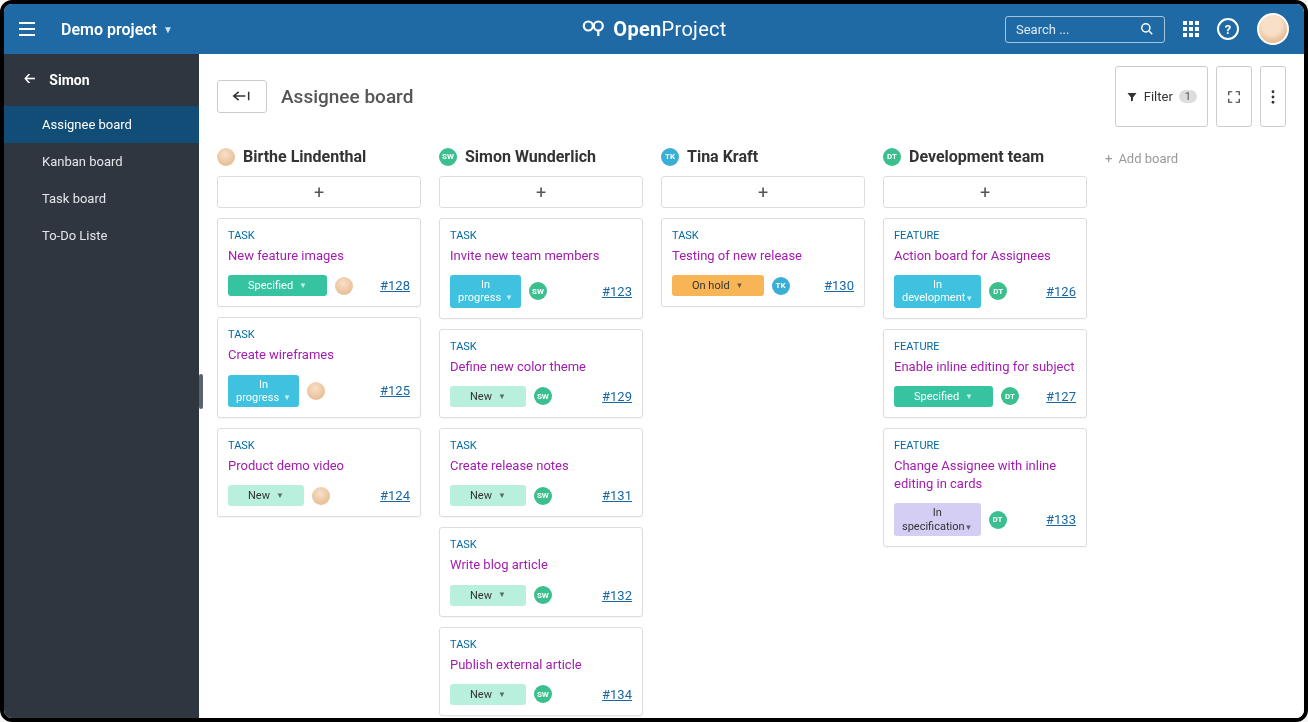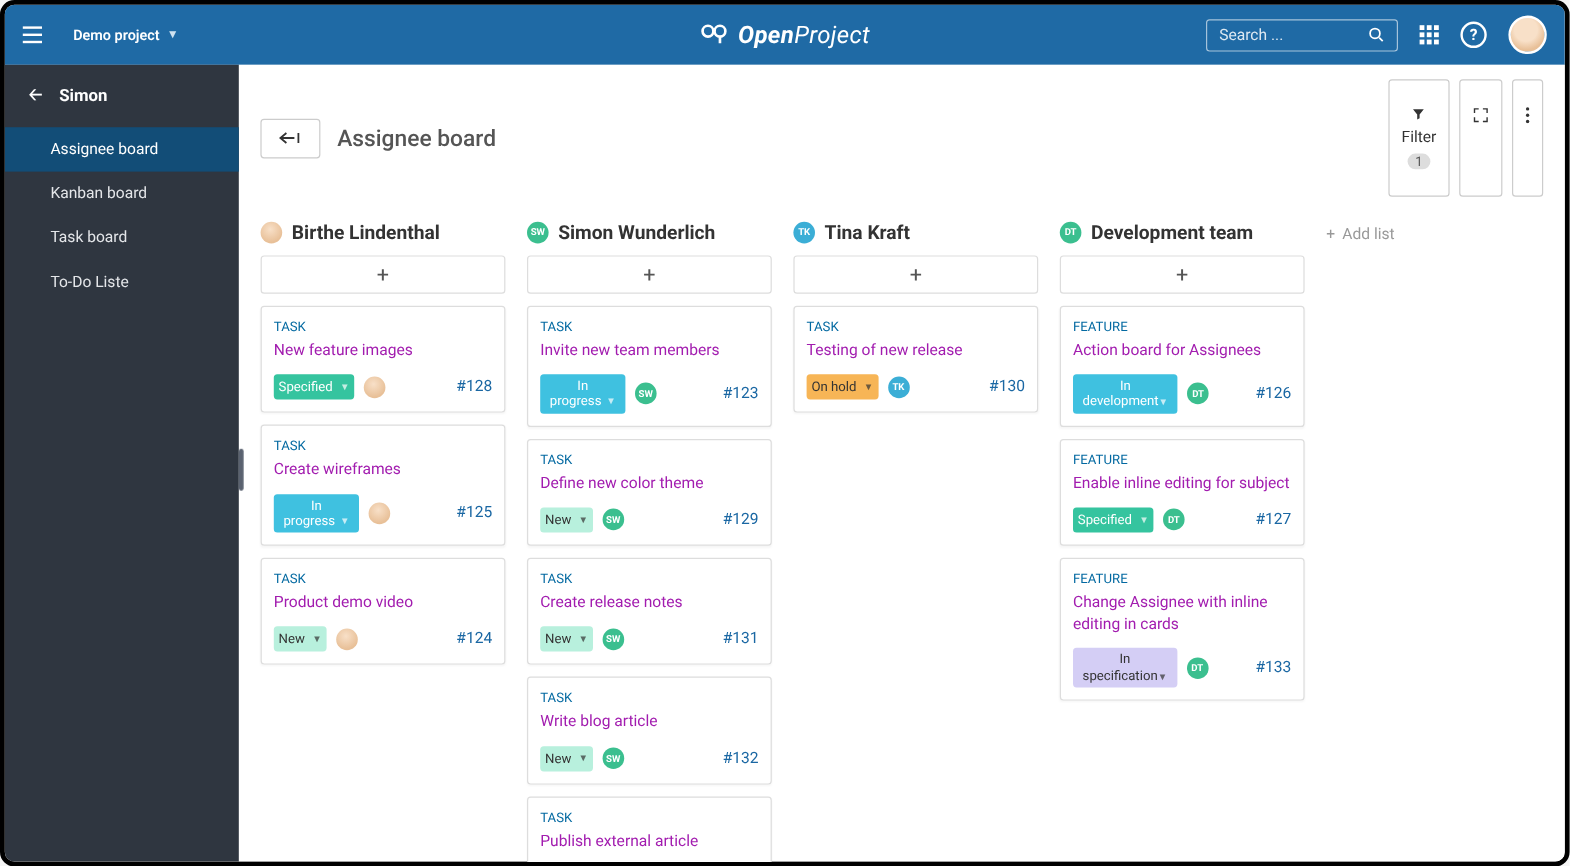--- a/index.html
+++ b/index.html
@@ -2,25 +2,25 @@
 <html><head>
 <meta charset="utf-8">
 <style>
 * { margin: 0; padding: 0; box-sizing: border-box; font-family: -apple-system, BlinkMacSystemFont, "Segoe UI", Roboto, sans-serif; }
 body { background: #f5f5f5; width: 1308px; height: 722px; overflow: hidden; border: 4px solid #000; border-radius: 12px; }
 
 
 .top-header { background: #1f6aa5; height: 50px; display: flex; align-items: center; padding: 0 15px; color: #fff; }
 .hamburger { width: 24px; cursor: pointer; margin-right: 18px; }
 .hamburger div { height: 2px; background: #fff; margin: 4px 0; width: 16px; }
-.project-name { font-size: 12px; font-weight: 600; margin-right: 6px; }
+.project-name { font-size: 16px; font-weight: 600; margin-right: 6px; }
 .dropdown-caret { font-size: 10px; color:#cfe2f0;}
 .logo-wrap { position: absolute; left: 50%; transform: translateX(-50%); display: flex; align-items: center; gap:8px;}
 .logo-wrap svg { width: 24px; height: 24px; }
-.logo-text { font-size: 20px; font-weight: 400; letter-spacing: .3px; font-style: italic; }
+.logo-text { font-size: 20px; font-weight: 400; letter-spacing: .3px; }
 .logo-text b { font-weight: 700; }
 .header-right { margin-left: auto; display: flex; align-items: center; gap: 18px; }
 .search-box { display: flex; align-items: center; background: transparent; border: 1px solid rgba(255,255,255,0.6); border-radius: 3px; padding: 5px 10px; width: 160px; color: #fff; justify-content: space-between;}
 .search-box input { background: transparent; border: none; outline: none; color: #fff; font-size: 13px; width: 110px; }
 .search-box input::placeholder { color: rgba(255,255,255,0.85); }
 .apps-icon { display: grid; grid-template-columns: repeat(3,4px); grid-template-rows: repeat(3,4px); gap: 2px; cursor:pointer;}
 .apps-icon span { background: #fff; width: 4px; height: 4px; }
 .help-icon { width: 22px; height: 22px; border: 2px solid #fff; border-radius: 50%; display: flex; align-items: center; justify-content: center; font-size: 13px; font-weight:700; cursor:pointer;}
 .avatar-main { width: 32px; height: 32px; border-radius: 50%; background: radial-gradient(circle at 45% 35%, #f8e0c8 0%, #f8e0c8 40%, #e8c098 70%); border:2px solid #fff; cursor:pointer;}
 
@@ -34,48 +34,48 @@
 .sidebar-item { padding: 11px 20px 11px 38px; font-size: 13px; cursor: pointer; color:#e4e6e9;}
 .sidebar-item.active { background: #124d77; color: #fff; }
 .sidebar-handle { position:absolute; right:-4px; top:320px; width:4px; height:35px; background:#5a6270; border-radius:2px; cursor:ew-resize;}
 
 
 .content { flex: 1; background: #fff; display: flex; flex-direction: column; overflow: hidden; }
 .toolbar { display: flex; align-items: center; padding: 12px 18px; gap: 14px; }
 .back-btn { border: 1px solid #ccc; border-radius: 3px; padding: 6px 14px; cursor: pointer; background:#fff;}
 .page-title { font-size: 19px; color: #555; font-weight: 500; }
 .toolbar-right { margin-left: auto; display: flex; gap: 8px; }
-.tbtn { border: 1px solid #ccc; border-radius: 3px; padding: 22px 10px; background: #fff; cursor: pointer; display: flex; align-items: center; gap: 6px; font-size: 13px; color:#333;flex-direction:column;}
+.tbtn { border: 1px solid #ccc; border-radius: 3px; padding: 22px 10px; background: #fff; cursor: pointer; display: flex; align-items: center; gap: 6px; font-size: 13px; color:#333;}
 .filter-count { background: #ddd; color: #555; border-radius: 8px; padding: 0 6px; font-size: 11px; }
 
 
 .board { display: flex; gap: 18px; padding: 8px 18px 20px 18px; overflow-x: auto; flex:1; align-items:flex-start;}
 .column { width: 204px; flex-shrink: 0; }
 .col-header { display: flex; align-items: center; gap: 8px; margin-bottom: 10px; }
 .col-avatar { width: 18px; height: 18px; border-radius: 50%; display: flex; align-items: center; justify-content: center; font-size: 8px; font-weight: 700; color: #fff; flex-shrink:0;}
 .col-avatar.photo { background: radial-gradient(circle at 45% 35%, #f8e0c8 0%, #e8c098 70%); }
 .col-title { font-weight: 700; font-size: 16px; color: #333; }
 .add-card-btn { border: 1px solid #ddd; border-radius: 3px; height: 32px; display: flex; align-items: center; justify-content: center; font-size: 18px; color: #555; cursor: pointer; background:#fff; margin-bottom:10px;}
 
 .card { border: 1px solid #ddd; border-radius: 3px; padding: 10px; margin-bottom: 10px; background: #fff; box-shadow: 0 1px 2px rgba(0,0,0,0.04);}
 .card-type { color: #0369a1; font-weight: 400; font-size: 11px; text-transform: uppercase; margin-bottom: 5px; }
 .card-title { font-size: 13px; color: #a21caf; margin-bottom: 10px; line-height:1.4;}
 .card-footer { display: flex; align-items: center; gap: 8px; }
-.status-pill { border-radius: 3px; padding: 4px 4px; font-size: 11px; display: flex; align-items: center; gap: 6px; cursor: pointer; white-space:nowrap; text-align:center; line-height:1.2;}
+.status-pill { border-radius: 3px; padding: 4px 20px; font-size: 11px; display: flex; align-items: center; gap: 6px; cursor: pointer; white-space:nowrap; text-align:center; line-height:1.2;}
 .status-pill .caret { font-size: 8px; opacity:.7;}
 .pill-specified { background: #35c49f; color: #fff; }
 .pill-progress { background: #3fc1e0; color: #fff; flex-direction:column; gap:0; padding:3px 8px;}
 .pill-progress .pl { display:flex; align-items:center; gap:4px;}
 .pill-new { background: #b8f0dd; color: #333; }
 .pill-hold { background: #f7b556; color: #333; }
 .pill-dev { background: #3fc1e0; color: #fff; flex-direction:column; gap:0; padding:3px 8px;}
 .pill-spec { background: #d4cef5; color: #333; flex-direction:column; gap:0; padding:3px 8px;}
 .mini-avatar { width: 18px; height: 18px; border-radius: 50%; display: flex; align-items: center; justify-content: center; font-size: 8px; font-weight: 700; color: #fff; flex-shrink:0;}
 .mini-avatar.photo { background: radial-gradient(circle at 45% 35%, #f8e0c8 0%, #e8c098 70%); }
-.card-id { margin-left: auto; color: #1a67a3; font-size: 13px; font-weight: 400; }
+.card-id { margin-left: auto; color: #1a67a3; font-size: 13px; font-weight: 400; text-decoration: underline; }
 
 .add-list { display: flex; align-items: center; gap: 6px; color: #999; font-size: 13px; cursor: pointer; padding-top:4px;}
 </style>
 </head>
 <body>
 
 <div class="top-header">
   <div class="hamburger">
       <div></div>
       <div></div>
@@ -336,17 +336,17 @@
                 <span>In</span>
                 <span class="pl"><span>specification</span><span class="caret">▼</span></span>
               </div>
               <div class="mini-avatar" style="background: rgb(59, 191, 143);">DT</div>
               <div class="card-id">#133</div>
             </div>
           </div>
         </div>
         <div class="add-list">
           <span>+</span>
-          <span>Add list</span>
+          <span>Add board</span>
         </div>
       </div>
   </div>
 </div>
 
 </body></html>

